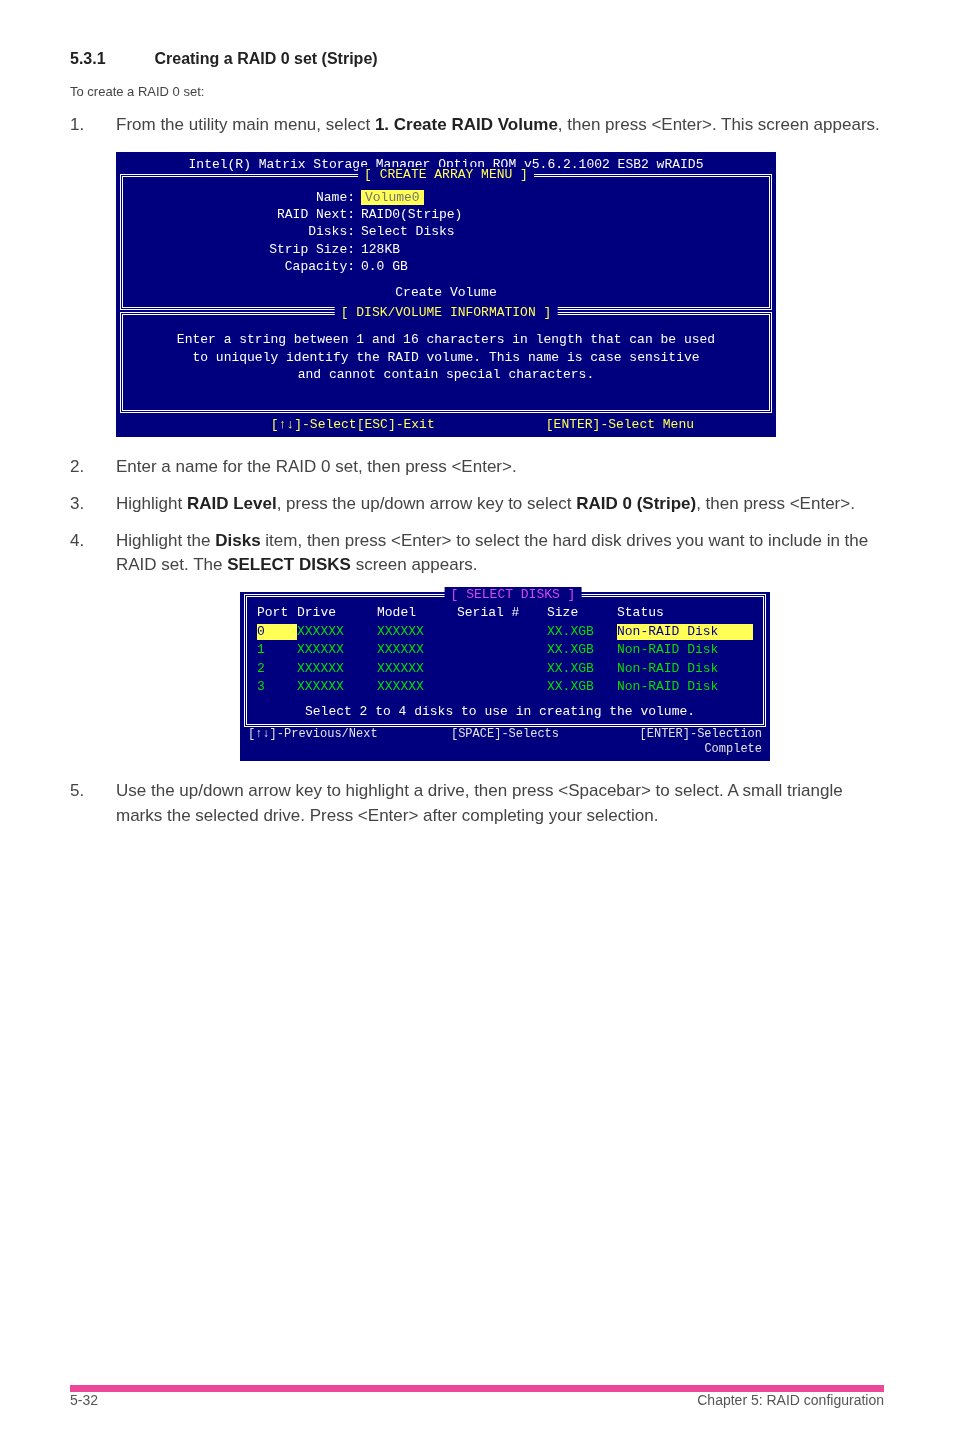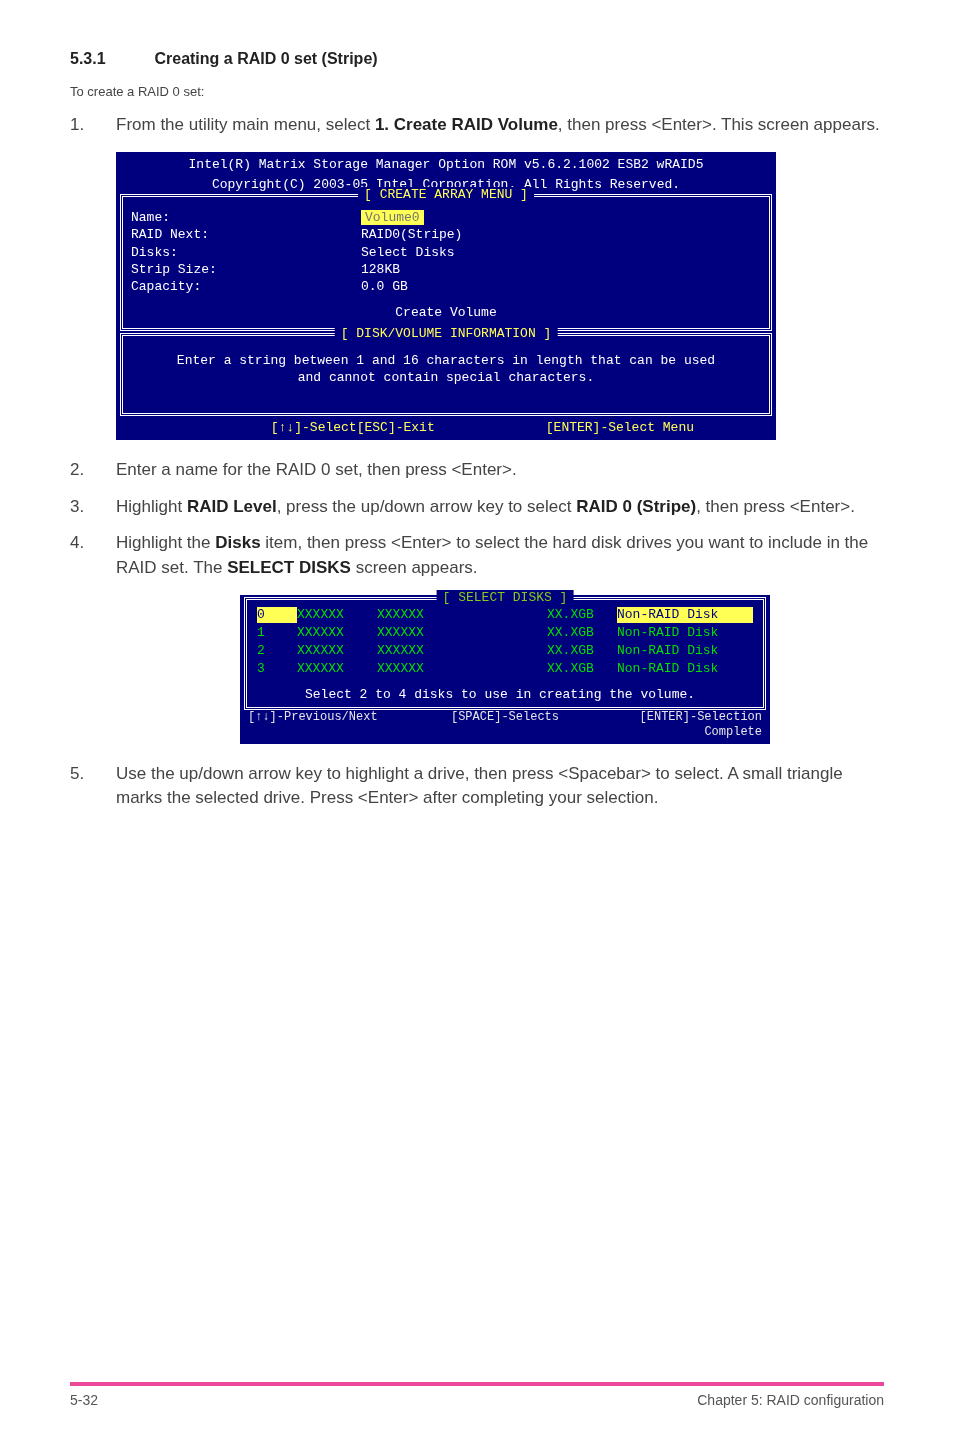--- a/index.html
+++ b/index.html
@@ -88,20 +88,21 @@
     color: #ffff55;
     padding: 0 6px;
     font-size: 13px;
   }
   .menu-row {
     display: flex;
     margin: 1px 0;
   }
   .menu-label {
     width: 230px;
+    text-align: right;
     padding-right: 6px;
   }
   .menu-val {
     flex: 1;
   }
   .hl {
     background: #ffff55;
     color: #737373;
     padding: 0 4px;
   }
@@ -150,35 +151,36 @@
   .sd-msg {
     color: #fff;
     padding: 8px 6px 2px 6px;
     margin-left: 48px;
   }
   .footer {
     position: absolute;
     bottom: 30px;
     left: 70px;
     right: 70px;
-    border-top: 4px solid #ec4899;
-    padding-top: 6px;
+    border-top: 7px solid #ec4899;
+    padding-top: 0;
     display: flex;
     justify-content: space-between;
     font-size: 14px;
     color: #555;
   }
   .sd-frame {
     border: 3px double #fff;
     margin: 0 2px 0 2px;
     position: relative;
     padding: 6px 4px 2px 4px;
   }
   .sd-frame .frame-title {
-    color: #84cc16;
+    color: #d946ef;
+    margin-left: 8px;
   }
   .sd-outer-bottom {
     display:flex;
     color:#e5e5e5;
     font-size:12px;
     padding: 0 2px 2px 2px;
   }
   .sd-outer-bottom .sp1 { flex:1; text-align:left; padding-left:4px;}
   .sd-outer-bottom .sp2 { flex:1; text-align:center;}
   .sd-outer-bottom .sp3 { flex:1; text-align:right; padding-right:4px;}
@@ -195,21 +197,20 @@
 
 <div class="step">
   <div class="n">1.</div>
   <div class="t">
     <span>From the utility main menu, select </span><span class="bold">1. Create RAID Volume</span><span>, then press &lt;Enter&gt;. This screen appears.</span>
   </div>
 </div>
 
 <div class="screen big bluebox">
   <div class="topline">Intel(R) Matrix Storage Manager Option ROM v5.6.2.1002 ESB2 wRAID5</div>
-  <div class="topline">Copyright(C) 2003-05 Intel Corporation. All Rights Reserved.</div>
 
   <div class="dblframe">
     <div class="frame-title">[ CREATE ARRAY MENU ]</div>
     <div style="height:6px"></div>
     <div class="menu-row">
       <div class="menu-label">Name:</div>
       <div class="menu-val"><span class="hl">Volume0</span></div>
     </div>
     <div class="menu-row">
       <div class="menu-label">RAID Next:</div>
@@ -227,20 +228,21 @@
       <div class="menu-label">Capacity:</div>
       <div class="menu-val">0.0   GB</div>
     </div>
     <div class="create-vol">Create Volume</div>
   </div>
 
   <div class="dblframe">
     <div class="frame-title">[ DISK/VOLUME INFORMATION ]</div>
     <div class="info-text">
       <div>Enter a string between 1 and 16 characters in length that can be used</div>
+      <div>to uniquely identify the RAID volume. This name is case sensitive</div>
       <div>and cannot contain special characters.</div>
     </div>
   </div>
 
   <div class="bottom-bar">
     <div class="l">[↑↓]-Select</div>
     <div class="m">[ESC]-Exit</div>
     <div class="r">[ENTER]-Select Menu</div>
   </div>
 </div>
@@ -260,20 +262,28 @@
 <div class="step">
   <div class="n">4.</div>
   <div class="t">
     <span>Highlight the </span><span class="bold">Disks</span><span> item, then press &lt;Enter&gt; to select the hard disk drives you want to include in the RAID set. The </span><span class="bold">SELECT DISKS</span><span> screen appears.</span>
   </div>
 </div>
 
 <div class="screen small bluebox">
   <div class="sd-frame">
     <div class="frame-title">[ SELECT DISKS ]</div>
+    <div class="sd-header">
+      <div class="c1">Port</div>
+      <div class="c2">Drive</div>
+      <div class="c3">Model</div>
+      <div class="c4">Serial #</div>
+      <div class="c5">Size</div>
+      <div class="c6">Status</div>
+    </div>
     <div class="sd-row hl-row">
       <div class="c1">0</div>
       <div class="c2">XXXXXX</div>
       <div class="c3">XXXXXX</div>
       <div class="c4"></div>
       <div class="c5">XX.XGB</div>
       <div class="c6">Non-RAID Disk</div>
     </div>
     <div class="sd-row">
       <div class="c1">1</div>

